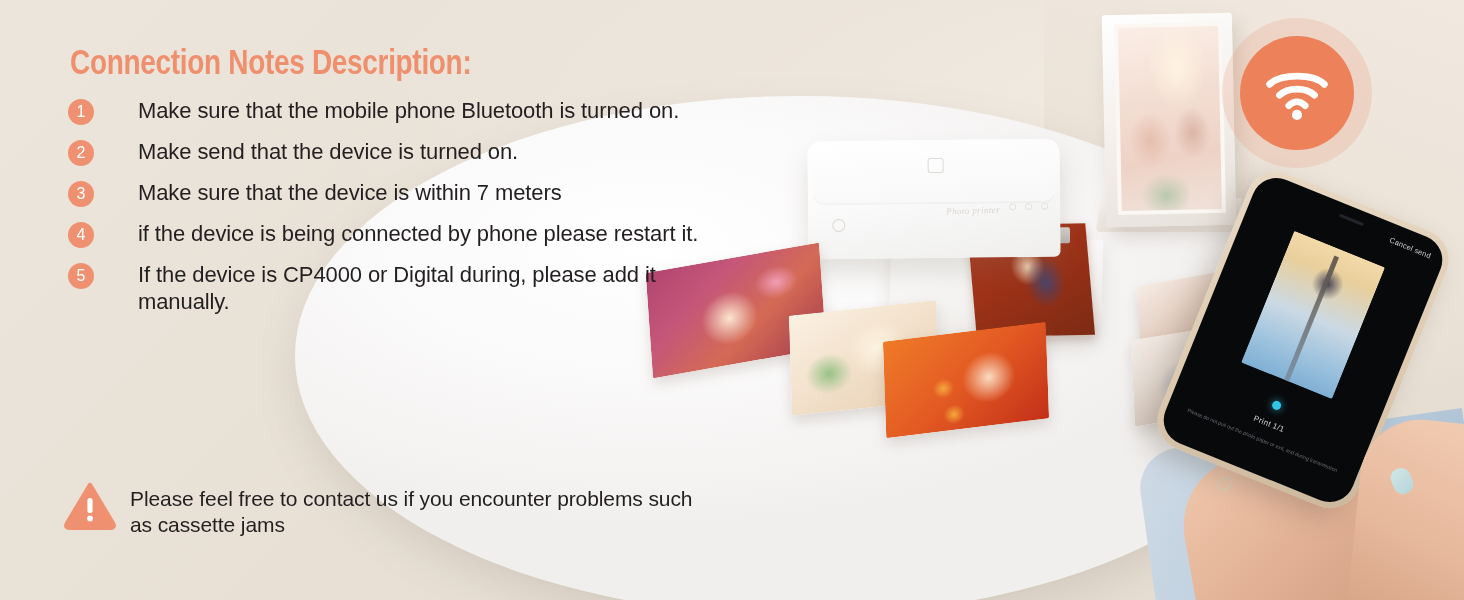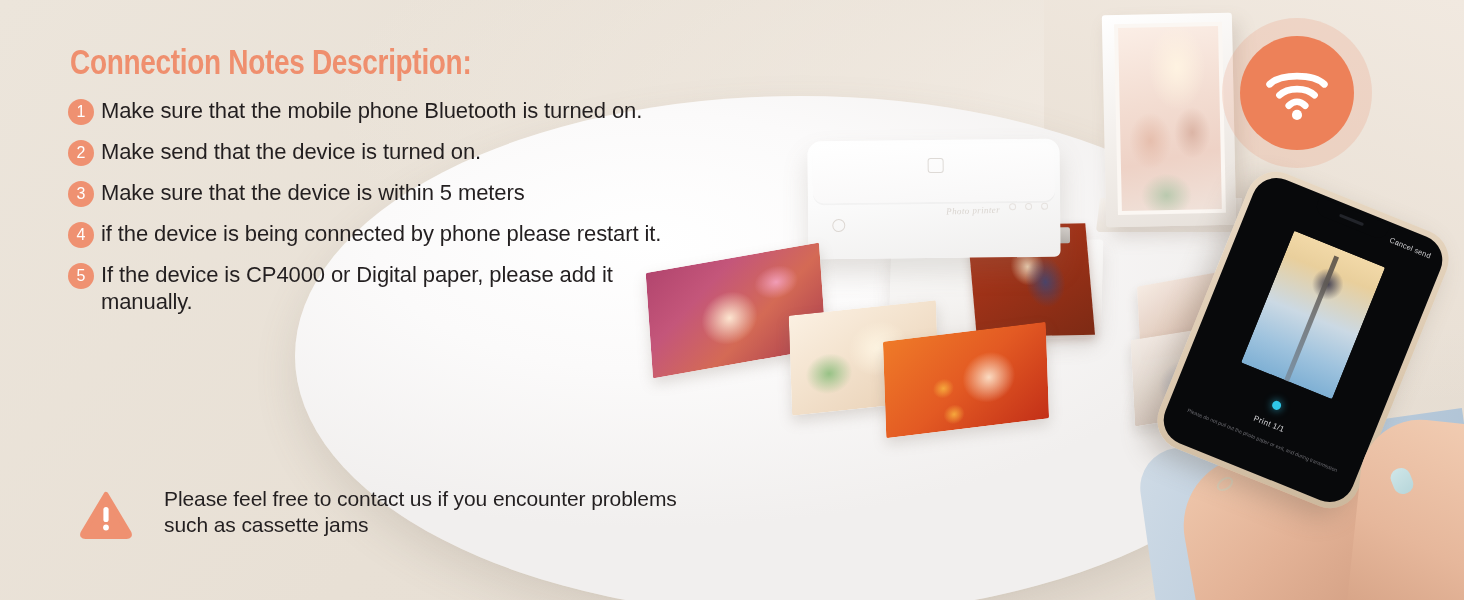--- a/index.html
+++ b/index.html
@@ -278,24 +278,25 @@
     flex:0 0 auto;
     width:26px; height:26px; border-radius:50%;
     background:#ef9171; color:#ffffff;
     font-size:16px; line-height:26px; text-align:center;
     font-weight:400;
     margin-top:1px;
   }
   .note-text {
     font-size:22px; line-height:1.22; color:#231f20;
     letter-spacing:-.1px;
+    margin-left:37px;
   }
   .warning {
-    position:absolute; left:80px; top:482px;
-    display:flex; align-items:flex-end; gap:32px;
+    position:absolute; left:64px; top:482px;
+    display:flex; align-items:flex-start; gap:14px;
   }
   .warn-icon { flex:0 0 auto; width:52px; height:48px; }
   .warn-text {
     font-size:21px; line-height:1.26; color:#231f20; margin-top:4px;
     letter-spacing:-.1px;
   }
 </style>
 </head>
 <body>
 
@@ -374,29 +375,29 @@
     <div class="note">
       <span class="badge">1</span>
       <span class="note-text">Make sure that the mobile phone Bluetooth is turned on.</span>
     </div>
     <div class="note">
       <span class="badge">2</span>
       <span class="note-text">Make send that the device is turned on.</span>
     </div>
     <div class="note">
       <span class="badge">3</span>
-      <span class="note-text">Make sure that the device is within 5 meters</span>
+      <span class="note-text">Make sure that the device is within 7 meters</span>
     </div>
     <div class="note">
       <span class="badge">4</span>
       <span class="note-text">if the device is being connected by phone please restart it.</span>
     </div>
     <div class="note">
       <span class="badge">5</span>
-      <span class="note-text">If the device is CP4000 or Digital paper, please add it manually.</span>
+      <span class="note-text">If the device is CP4000 or Digital during, please add it manually.</span>
     </div>
   </div>
 
   <div class="warning">
     <span class="warn-icon">
       <svg viewBox="0 0 52 48" width="52" height="48" aria-hidden="true">
         <path d="M26 3.5 L49 42 Q50.5 45.5 46.5 45.5 L5.5 45.5 Q1.5 45.5 3 42 Z" fill="#ef9171" stroke="#ef9171" stroke-width="5" stroke-linejoin="round"></path>
         <rect x="23.4" y="16" width="5.2" height="15" rx="2.6" fill="#ffffff"></rect>
         <circle cx="26" cy="36.5" r="2.9" fill="#ffffff"></circle>
       </svg>

